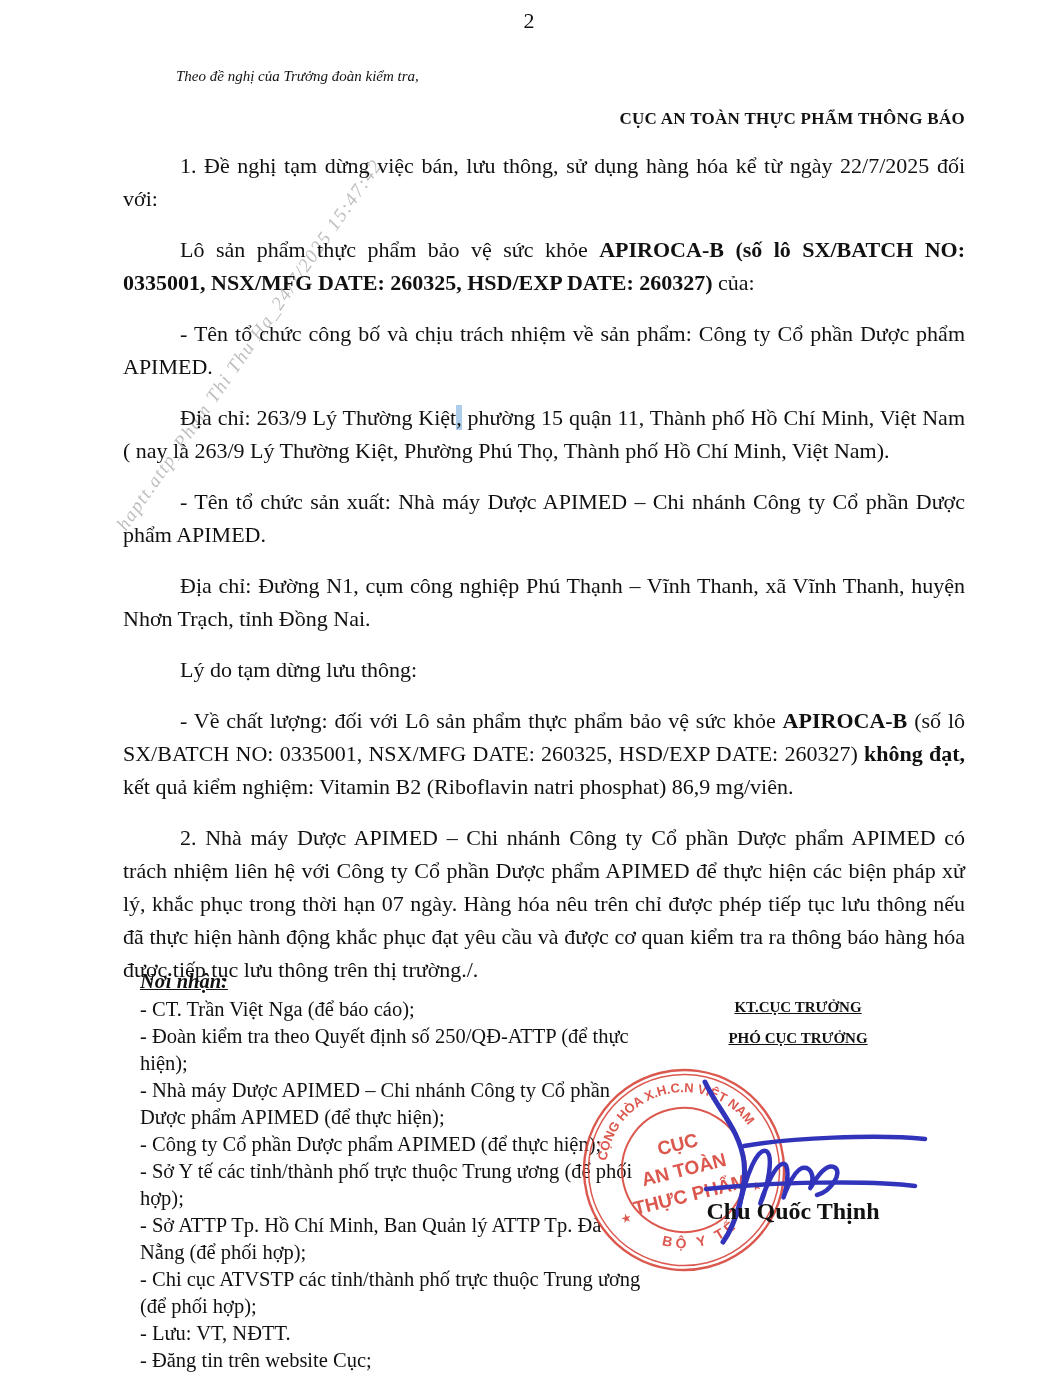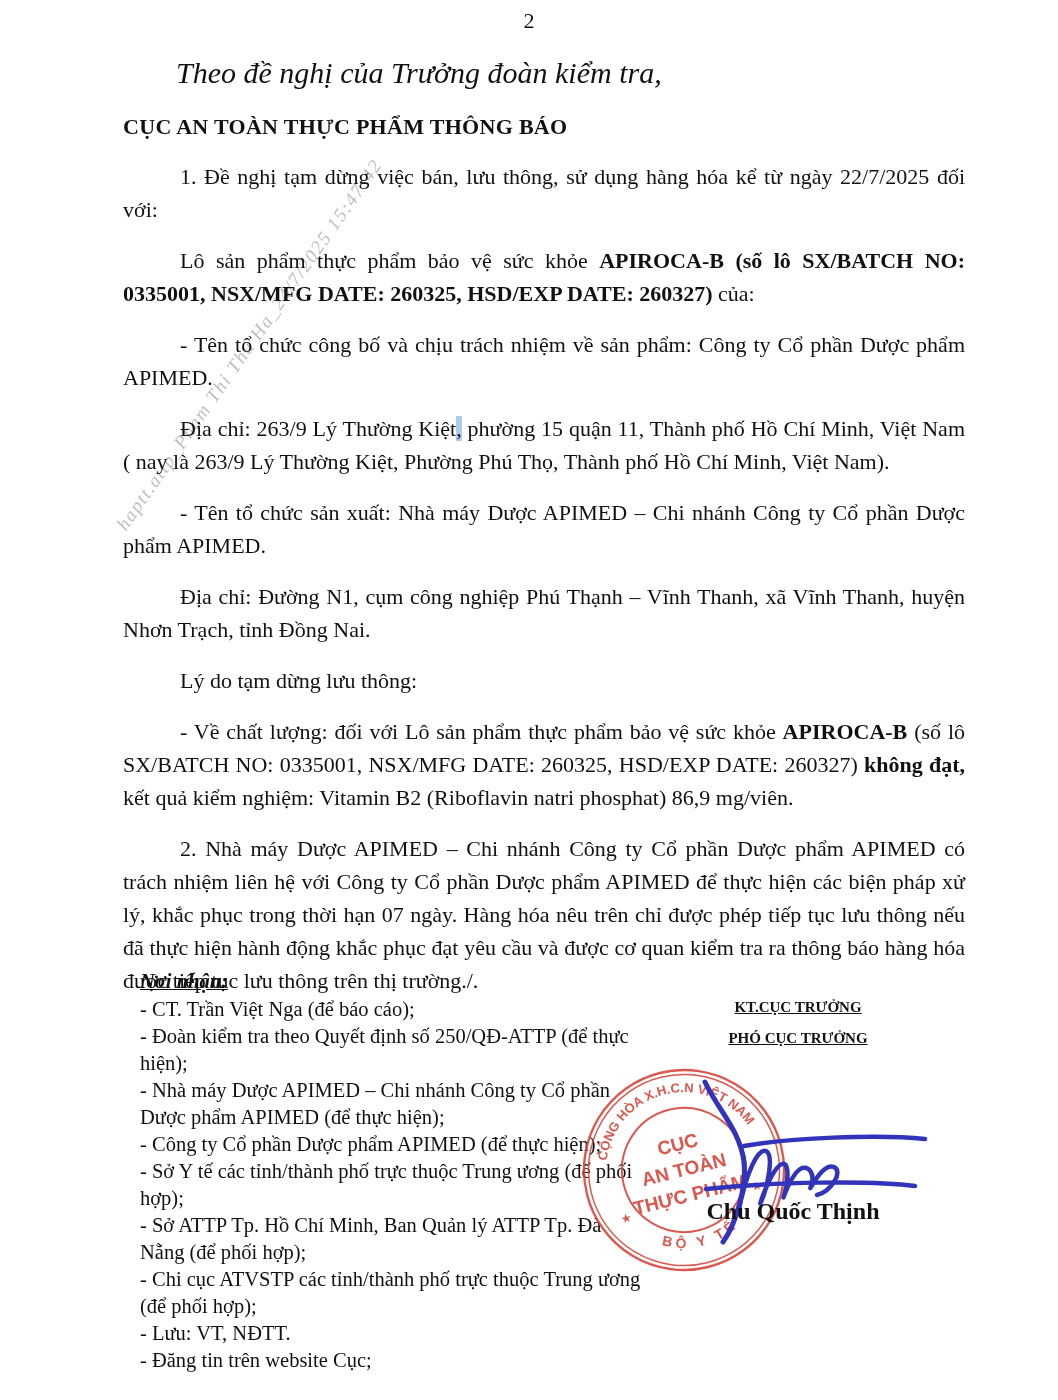--- a/index.html
+++ b/index.html
@@ -28,28 +28,28 @@
   
   .page-number{
     position:absolute;top:8px;left:0;width:100%;
     text-align:center;font-size:22px;
   }
   .content{
     position:absolute;left:123px;top:56px;width:842px;
   }
   .intro{
     font-style:italic;
-    font-size:30px;
+    font-size:15px;
     padding-left:53px;
-    margin:0 0 24px 0;
+    margin:12px 0 24px 0;
   }
   .doc-title{
-    text-align:left;
+    text-align:right;
     font-weight:bold;
-    font-size:22px;
+    font-size:17px;
     letter-spacing:.3px;
     margin:0 0 20px 0;
   }
   
   .para{
     margin:18px 0 3px 0;
     text-align:justify;
     text-indent:57px;
     font-size:22px;
     line-height:33px;

